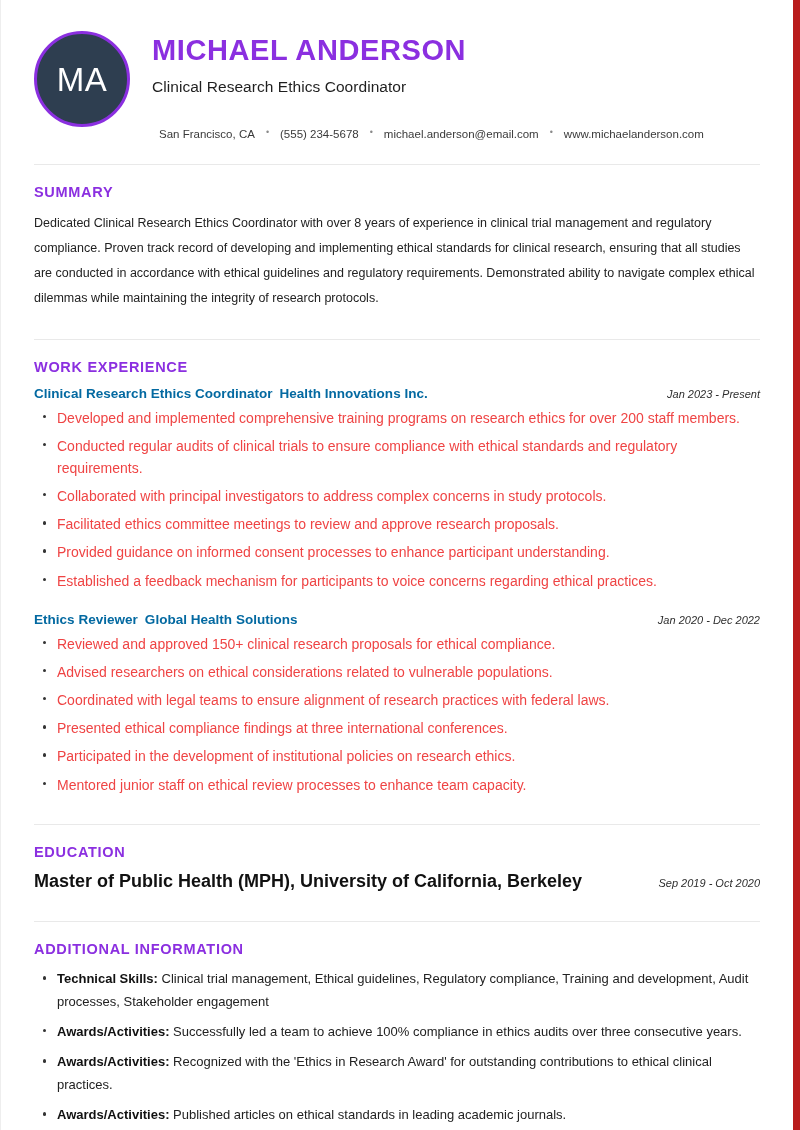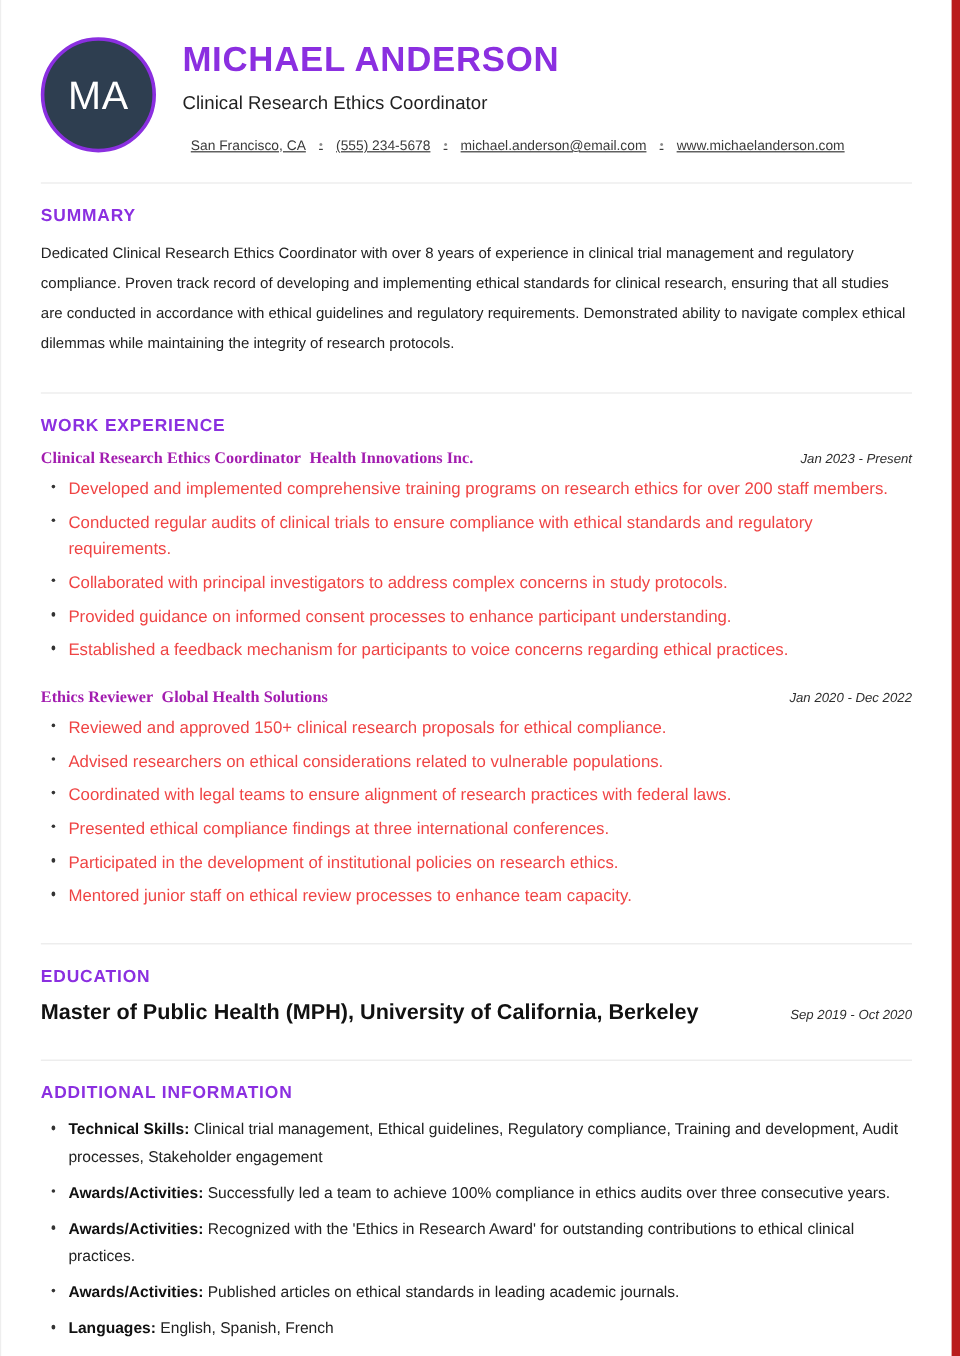--- a/index.html
+++ b/index.html
@@ -71,28 +71,27 @@
   }
 
   .job-subtitle {
     font-size: 15.5px;
     color: #1f1f1f;
     margin-top: 11px;
     letter-spacing: 0.05px;
   }
 
   .contact-line {
-    margin-top: 20px;
+    margin-top: 32px;
     font-size: 11.5px;
     color: #3a3a3a;
     display: flex;
     align-items: center;
     flex-wrap: nowrap;
     padding-left: 7px;
-    text-decoration: underline;
   }
 
   .contact-item { white-space: nowrap; }
 
   .contact-sep {
     margin: 0 11px;
     color: #8a8a8a;
     font-size: 9px;
     line-height: 1;
     position: relative;
@@ -129,23 +128,22 @@
   .entry-head {
     display: flex;
     justify-content: space-between;
     align-items: baseline;
     margin-bottom: 7px;
   }
 
   .entry-title {
     font-size: 13.5px;
     font-weight: bold;
-    color: #a21caf;
+    color: #0369a1;
     letter-spacing: 0.02px;
-    font-family: Liberation Serif, serif;
   }
 
   .entry-title .company { padding-left: 7px; }
 
   .entry-date {
     font-size: 11px;
     font-style: italic;
     color: #2e2e2e;
     white-space: nowrap;
     padding-left: 14px;
@@ -271,20 +269,21 @@
       <div class="entry-head">
         <div class="entry-title">
           <span>Clinical Research Ethics Coordinator</span><span class="company">Health Innovations Inc.</span>
         </div>
         <div class="entry-date">Jan 2023 - Present</div>
       </div>
       <ul class="bullets">
         <li>Developed and implemented comprehensive training programs on research ethics for over 200 staff members.</li>
         <li>Conducted regular audits of clinical trials to ensure compliance with ethical standards and regulatory requirements.</li>
         <li>Collaborated with principal investigators to address complex concerns in study protocols.</li>
+        <li>Facilitated ethics committee meetings to review and approve research proposals.</li>
         <li>Provided guidance on informed consent processes to enhance participant understanding.</li>
         <li>Established a feedback mechanism for participants to voice concerns regarding ethical practices.</li>
       </ul>
     </div>
 
     <div class="exp-spacer"></div>
 
     <div class="entry">
       <div class="entry-head">
         <div class="entry-title">

